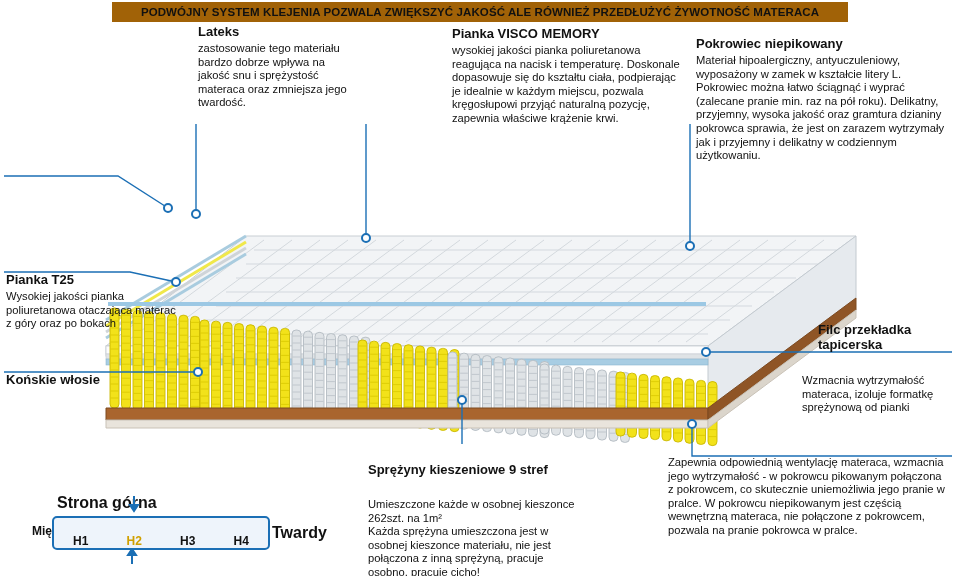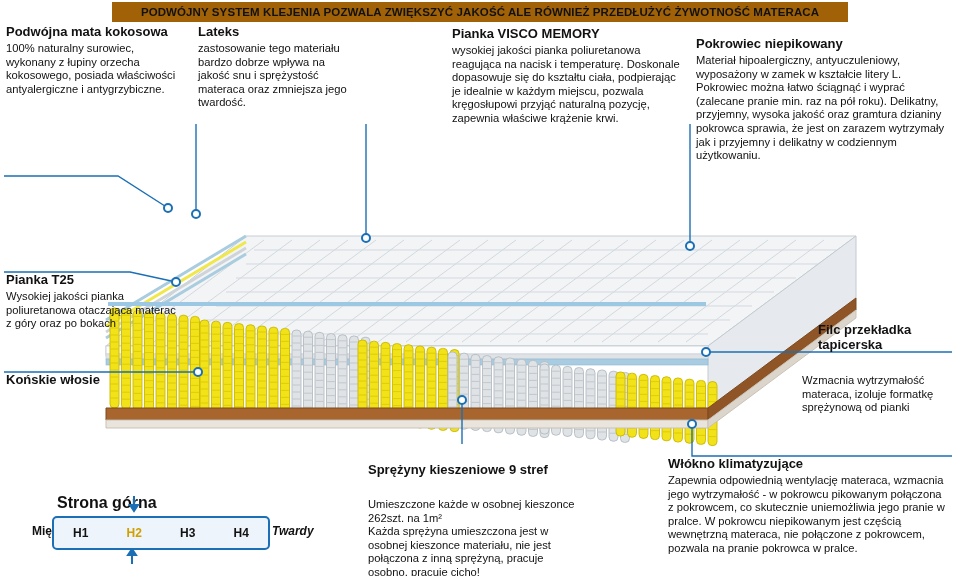--- a/index.html
+++ b/index.html
@@ -30,28 +30,28 @@
   
   svg.lines{position:absolute;left:0;top:0;width:957px;height:576px;pointer-events:none;}
 
   
   .scale-wrap{position:absolute;left:0;top:494px;width:330px;height:80px;}
   .scale-top{position:absolute;left:57px;top:0;font-size:16px;font-weight:bold;color:#111;}
   .scale-bot{position:absolute;left:60px;top:64px;font-size:11px;font-weight:normal;color:#111;margin-top:24px;}
   .scale-box{
     position:absolute;left:52px;top:22px;width:214px;height:30px;
     border:2px solid #1b6fb5;border-radius:5px;background:#eef4fb;
-    display:flex;align-items:center;
+    display:flex;align-items:flex-end;
   }
   .scale-box span{
     flex:1;text-align:center;font-size:12px;font-weight:bold;color:#111;
   }
   .scale-box span.h2{color:#d0a000;}
   .lbl-soft{position:absolute;left:4px;top:30px;font-size:12px;font-weight:bold;padding-left:28px;}
-  .lbl-hard{position:absolute;left:272px;top:30px;font-size:12px;font-weight:bold;font-style:italic;}
+  .lbl-hard{position:absolute;left:272px;top:30px;font-size:16px;font-weight:bold;}
 
   
   .mattress{position:absolute;left:96px;top:108px;width:790px;height:380px;}
 </style>
 </head>
 <body>
 
 <div class="stage">
 
   <div class="banner">PODWÓJNY SYSTEM KLEJENIA POZWALA ZWIĘKSZYĆ JAKOŚĆ ALE RÓWNIEŻ PRZEDŁUŻYĆ ŻYWOTNOŚĆ MATERACA</div>
@@ -829,24 +829,20 @@
       <circle cx="706" cy="352" r="4" fill="#ffffff" stroke="#1b6fb5" stroke-width="2"></circle>
 
       <path d="M952,456 L692,456 L692,424"></path>
       <circle cx="692" cy="424" r="4" fill="#ffffff" stroke="#1b6fb5" stroke-width="2"></circle>
 
       <path d="M462,444 L462,400"></path>
       <circle cx="462" cy="400" r="4" fill="#ffffff" stroke="#1b6fb5" stroke-width="2"></circle>
     </g>
   </svg>
 
-  <div class="tbl" style="left:6px;top:24px;width:170px;">
-    <div class="hd">Podwójna mata kokosowa</div>
-    <div class="bd">100% naturalny surowiec, wykonany z łupiny orzecha kokosowego, posiada właściwości antyalergiczne i antygrzybiczne.</div>
-  </div>
 
   <div class="tbl" style="left:198px;top:24px;width:160px;">
     <div class="hd">Lateks</div>
     <div class="bd">zastosowanie tego materiału bardzo dobrze wpływa na jakość snu i sprężystość materaca oraz zmniejsza jego twardość.</div>
   </div>
 
   <div class="tbl" style="left:452px;top:26px;width:232px;">
     <div class="hd">Pianka VISCO MEMORY</div>
     <div class="bd">wysokiej jakości pianka poliuretanowa reagująca na nacisk i temperaturę. Doskonale dopasowuje się do kształtu ciała, podpierając je idealnie w każdym miejscu, pozwala kręgosłupowi przyjąć naturalną pozycję, zapewnia właściwe krążenie krwi.</div>
   </div>
@@ -872,21 +868,20 @@
   </div>
 
   <div class="tbl" style="left:818px;top:322px;width:134px;">
     <div class="hd">Filc przekładka tapicerska</div>
   </div>
   <div class="tbl" style="left:802px;top:374px;width:150px;">
     <div class="bd">Wzmacnia wytrzymałość materaca, izoluje formatkę sprężynową od pianki</div>
   </div>
 
   <div class="tbl" style="left:668px;top:456px;width:282px;">
-    <div class="hd">Włókno klimatyzujące</div>
     <div class="bd">Zapewnia odpowiednią wentylację materaca, wzmacnia jego wytrzymałość - w pokrowcu pikowanym połączona z pokrowcem, co skutecznie uniemożliwia jego pranie w pralce. W pokrowcu niepikowanym jest częścią wewnętrzną materaca, nie połączone z pokrowcem, pozwala na pranie pokrowca w pralce.</div>
   </div>
 
   <div class="scale-wrap">
     <div class="scale-top">Strona górna</div>
     <svg width="330" height="80" style="position:absolute;left:0;top:0;">
       <g fill="#1b6fb5">
         <path d="M134,2 L134,14 M130,11 L134,17 L138,11 Z" stroke="#1b6fb5" stroke-width="2"></path>
         <path d="M132,56 L132,70 M128,61 L132,55 L136,61 Z" stroke="#1b6fb5" stroke-width="2"></path>
       </g>

